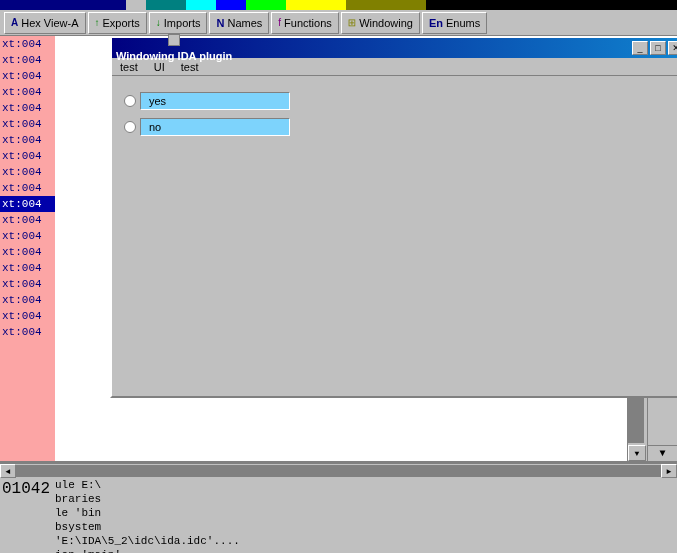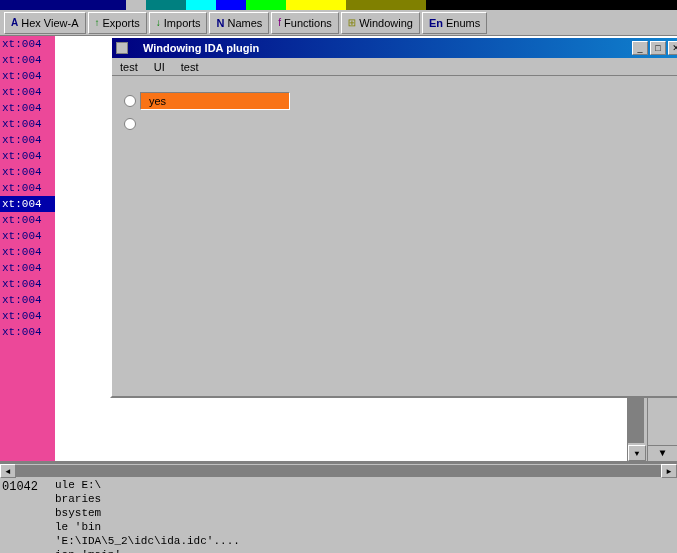--- a/index.html
+++ b/index.html
@@ -71,21 +71,22 @@
       padding: 0 4px;
       color: #ffffff;
       font-family: Arial, sans-serif;
       font-size: 11px;
       font-weight: bold;
     }
 
     .dialog-title-left {
       display: flex;
       align-items: center;
-      gap: 15px;
+      gap: 4px;
+      flex-direction: column;
     }
 
     .dialog-title-icon {
       width: 12px;
       height: 12px;
       background: #c0c0c0;
       border: 1px solid #808080;
       display: inline-block;
     }
 
@@ -148,21 +149,21 @@
       border: 1px solid #808080;
       background: #ffffff;
       margin-right: 4px;
       display: flex;
       align-items: center;
       justify-content: center;
       flex-shrink: 0;
     }
 
     .radio-label-box {
-      background: #f97316;
+      background: #7dd3fc;
       padding: 2px 60px 2px 8px;
       border: 1px solid;
       border-top-color: #808080;
       border-left-color: #808080;
       border-bottom-color: #ffffff;
       border-right-color: #ffffff;
       font-family: Arial, sans-serif;
       font-size: 11px;
       min-width: 150px;
     }
@@ -207,21 +208,21 @@
 
     .content-row {
       display: flex;
       width: 100%;
       height: calc(553px - 38px - 90px);
       position: relative;
     }
 
     .left-addr-col {
       width: 55px;
-      background: #ec4899;
+      background: #fca5a5;
       overflow: hidden;
     }
 
     .left-addr-col .code-line {
       padding-left: 2px;
       color: #000080;
       font-size: 11px;
       height: 16px;
       font-family: 'Courier New', Courier, monospace;
     }
@@ -422,20 +423,21 @@
 
         <div class="dialog-content">
 
           <div class="radio-option">
             <div class="radio-btn"></div>
             <div class="radio-label-box">yes</div>
           </div>
 
           <div class="radio-option">
             <div class="radio-btn"></div>
+            <div class="radio-label-box">no</div>
           </div>
         </div>
       </div>
 
     </div>
 
     <div class="right-scrollbar-outer">
       <div class="scrollbar-btn">▲</div>
       <div class="scrollbar-track"></div>
       <div class="scrollbar-btn">▼</div>
@@ -451,27 +453,27 @@
   <div style="width:100%; height:90px; background:#c0c0c0; border-top:2px solid #808080; display:flex; flex-direction:column;">
 
     <div class="h-scrollbar">
       <div class="h-scroll-btn">◄</div>
       <div class="h-scroll-track"></div>
       <div class="h-scroll-btn">►</div>
     </div>
 
     <div style="display:flex; flex:1;">
       <div class="bottom-log-left">
-        <span style="font-size:12px;">01042</span>
+        <span style="font-size:16px;">01042</span>
       </div>
       <div class="bottom-log-main">
         <div class="log-line">ule E:\</div>
         <div class="log-line">braries</div>
+        <div class="log-line">le 'bin</div>
         <div class="log-line">bsystem</div>
-        <div class="log-line">le 'bin</div>
         <div class="log-line">'E:\IDA\5_2\idc\ida.idc'....</div>
         <div class="log-line">ion 'main'...</div>
 
       </div>
     </div>
   </div>
 
 </div>
 
 </body></html>

